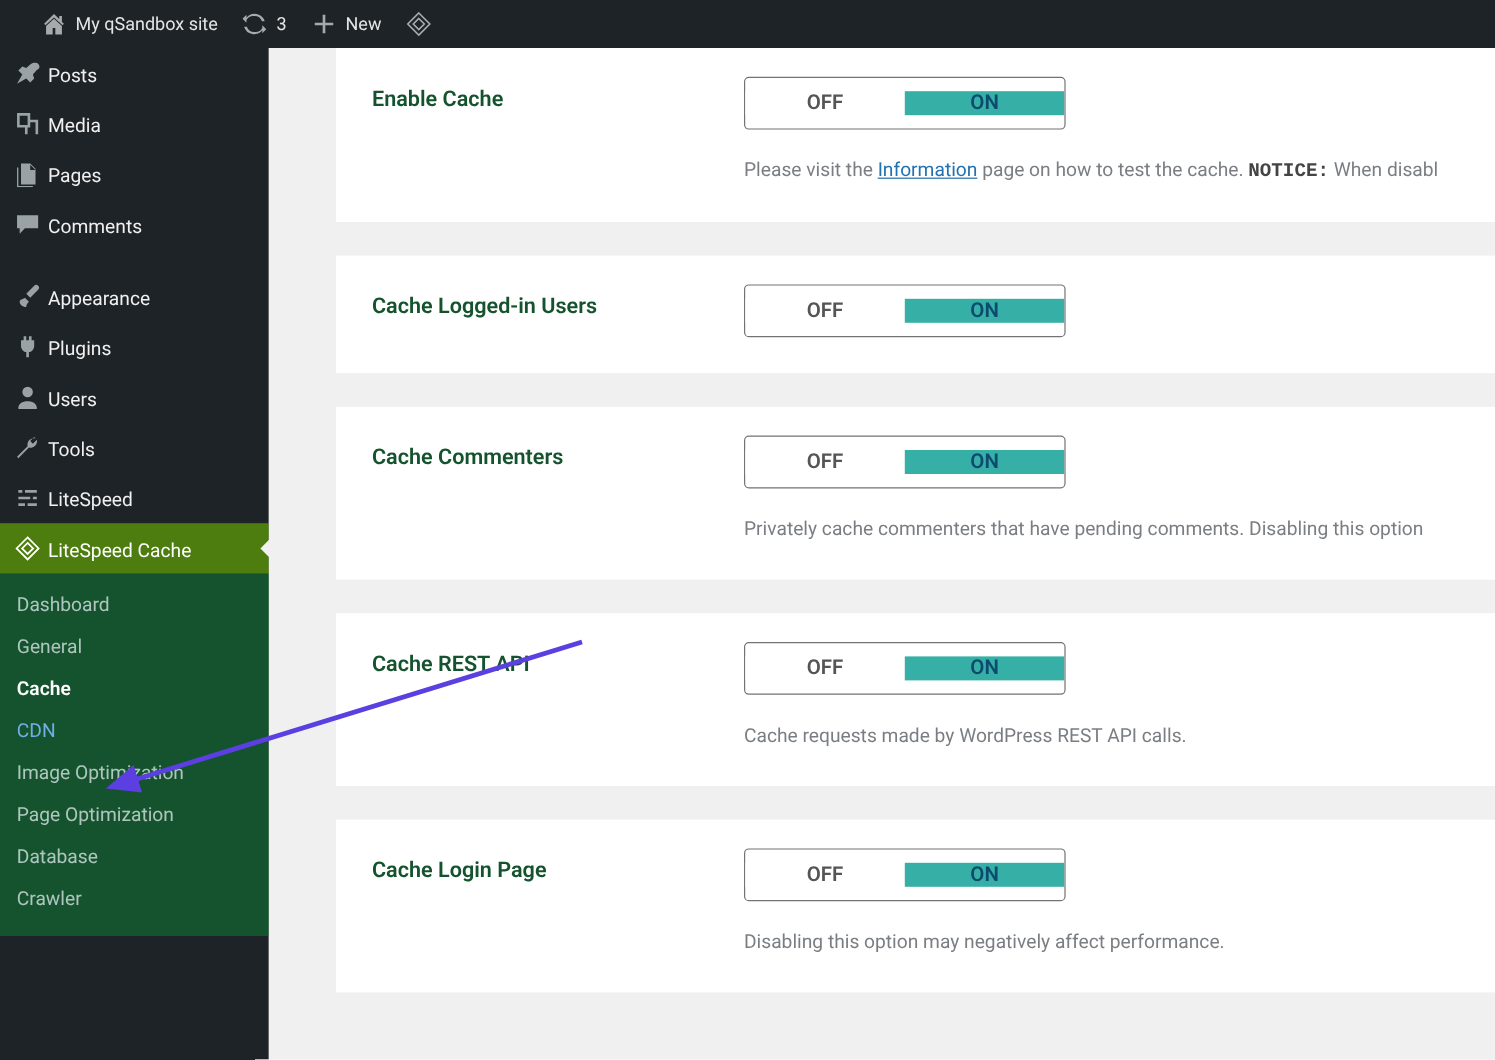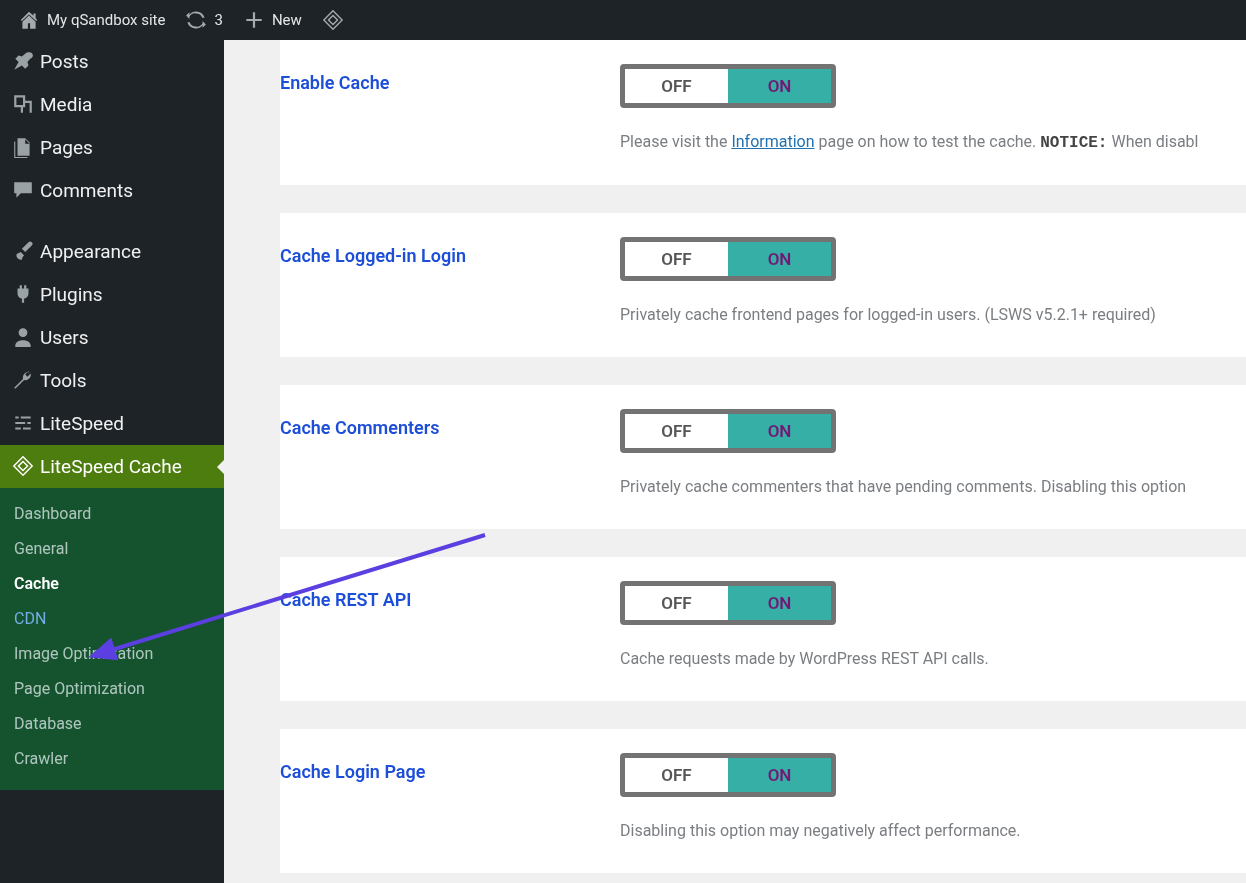--- a/index.html
+++ b/index.html
@@ -14,21 +14,21 @@
     position: relative;
   }
 
   
   .topbar {
     height: 40px;
     background: #1d2327;
     color: #c3c4c7;
     display: flex;
     align-items: center;
-    padding: 0 8px;
+    padding: 0 24px;
     font-size: 15px;
   }
   .topbar-item {
     display: flex;
     align-items: center;
     padding: 0 10px;
     height: 40px;
     color: #e5e5e5;
     cursor: pointer;
   }
@@ -41,24 +41,24 @@
     position: absolute;
     top: 40px;
     left: 0;
     width: 224px;
     bottom: 0;
     background: #1d2327;
     color: #f0f0f1;
   }
   .menu-item {
     display: flex;
-    align-items: flex-start;
+    align-items: flex-end;
     padding: 10px 12px;
     color: #f0f0f1;
-    font-size: 19px;
+    font-size: 16px;
     cursor: pointer;
   }
   .menu-item .mico {
     width: 28px;
     display: inline-flex;
     justify-content: flex-start;
   }
   .menu-item svg { fill: rgba(240,246,252,0.6); }
   .menu-sep { height: 18px; }
   .menu-item.active {
@@ -106,45 +106,47 @@
     background: #fff;
   }
   .row {
     display: flex;
     padding: 24px 0 30px 0;
     border-bottom: 0;
   }
   .row-gap { height: 28px; background:#f0f0f1;}
   .row-label {
     width: 340px;
+    padding-left: 30px;
     padding-top: 8px;
     font-size: 18px;
     font-weight: 600;
-    color: #1d4ed8;
+    color: #14532d;
   }
   .row-body { flex:1; }
   .toggle {
     display: inline-flex;
-    border: 5px solid #737373;
+    border: 1px solid #737373;
     border-radius: 4px;
     overflow: hidden;
     height: 44px;
-    width: 216px;
+    width: 268px;
+    align-items: center;
   }
   .toggle-half {
     flex:1;
     display:flex;
     align-items:center;
     justify-content:center;
     font-size: 17px;
     font-weight:600;
     cursor:pointer;
   }
   .toggle-off { background:#fff; color:#555;}
-  .toggle-on { background:#36b0a6; color:#701a75;}
+  .toggle-on { background:#36b0a6; color:#0c4a6e;}
   .desc {
     margin-top: 22px;
     color: #7a7e82;
     font-size: 16px;
     line-height: 1.5;
   }
   .desc a { color:#2271b1; text-decoration: underline; }
   .desc .strong { color:#444; font-weight:700;font-family:Liberation Mono, monospace;}
   
   
@@ -298,27 +300,26 @@
           <div class="toggle-half toggle-on">ON</div>
         </div>
         <div class="desc">
           <span>Please visit the </span><a href="#">Information</a><span> page on how to test the cache. </span><span class="strong">NOTICE:</span><span> When disabl</span>
         </div>
       </div>
     </div>
     <div class="row-gap"></div>
 
     <div class="row">
-      <div class="row-label">Cache Logged-in Login</div>
-      <div class="row-body">
-        <div class="toggle">
-          <div class="toggle-half toggle-off">OFF</div>
-          <div class="toggle-half toggle-on">ON</div>
-        </div>
-        <div class="desc">Privately cache frontend pages for logged-in users. (LSWS v5.2.1+ required)</div>
+      <div class="row-label">Cache Logged-in Users</div>
+      <div class="row-body">
+        <div class="toggle">
+          <div class="toggle-half toggle-off">OFF</div>
+          <div class="toggle-half toggle-on">ON</div>
+        </div>
       </div>
     </div>
     <div class="row-gap"></div>
 
     <div class="row">
       <div class="row-label">Cache Commenters</div>
       <div class="row-body">
         <div class="toggle">
           <div class="toggle-half toggle-off">OFF</div>
           <div class="toggle-half toggle-on">ON</div>

